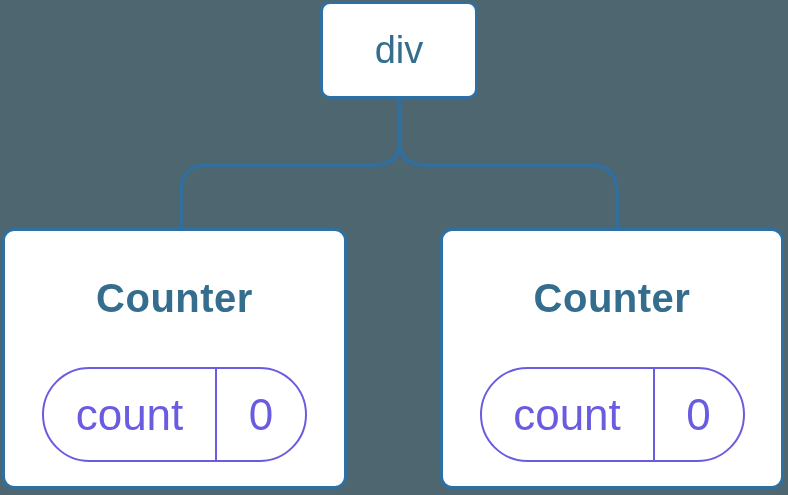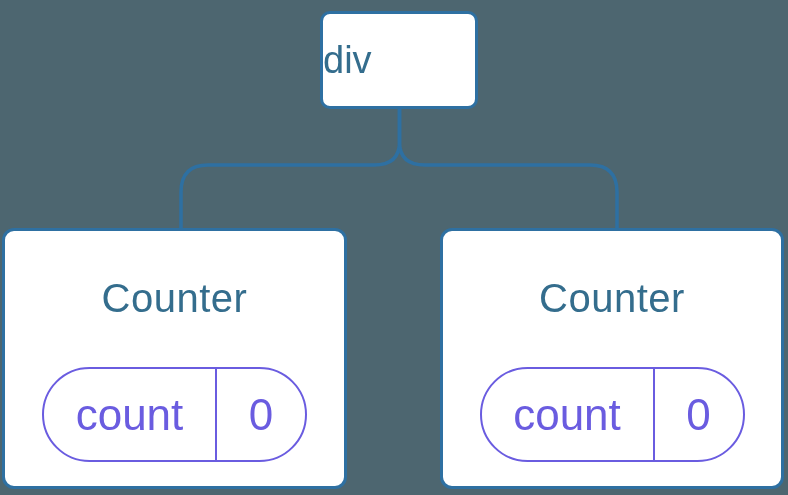--- a/index.html
+++ b/index.html
@@ -31,25 +31,26 @@
     fill: none;
     stroke: var(--connector);
     stroke-width: 3.5;
   }
   .node {
     position: absolute;
     background: var(--node-background);
     border: 3px solid var(--node-border);
   }
   .root-node {
-    left: 320px; top: 11px;
+    left: 320px; top: 1px;
     width: 158px; height: 98px;
     border-radius: 10px;
     display: flex;
     align-items: center;
+    justify-content: center;
   }
   .node-label {
     color: var(--node-text);
     font-size: 38px;
     line-height: 1;
   }
   .counter-node {
     top: 228px;
     height: 261px;
     border-radius: 12px;
@@ -58,20 +59,21 @@
     align-items: center;
   }
   .counter-left  { left: 2px;   width: 345px; }
   .counter-right { left: 440px; width: 344px; }
   .counter-title {
     margin-top: 47px;
     color: var(--node-text);
     font-size: 40px;
     line-height: 1;
     letter-spacing: 0.5px;
+    font-weight: bold;
   }
   .state-pill {
     margin-top: 49px;
     width: 265px; height: 95px;
     border: 2px solid var(--state-accent);
     border-radius: 48px;
     display: flex;
     align-items: stretch;
     overflow: hidden;
     color: var(--state-accent);

